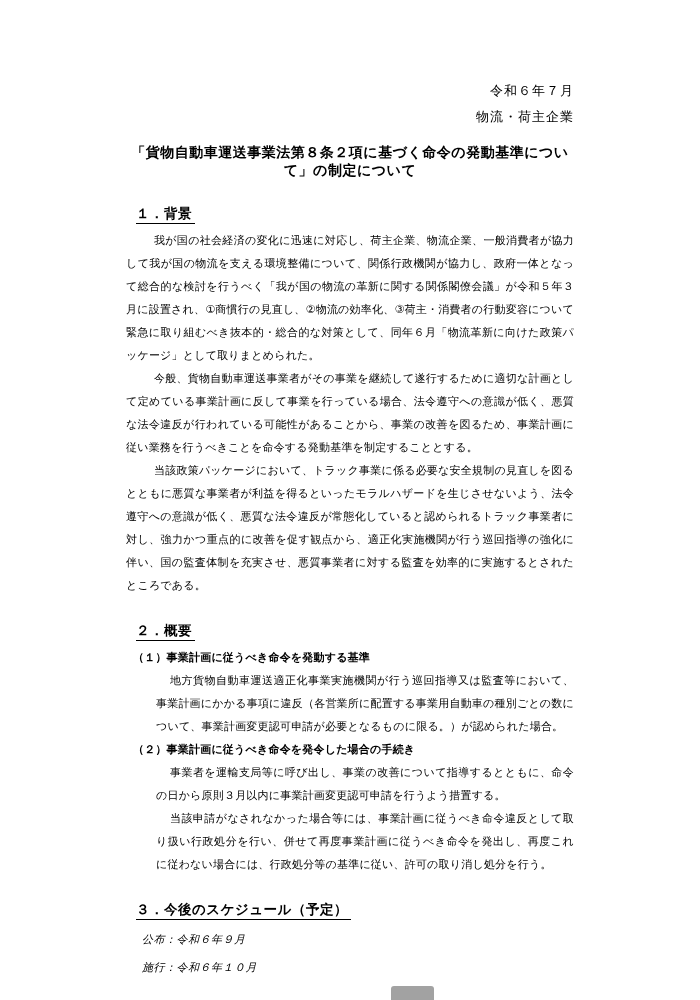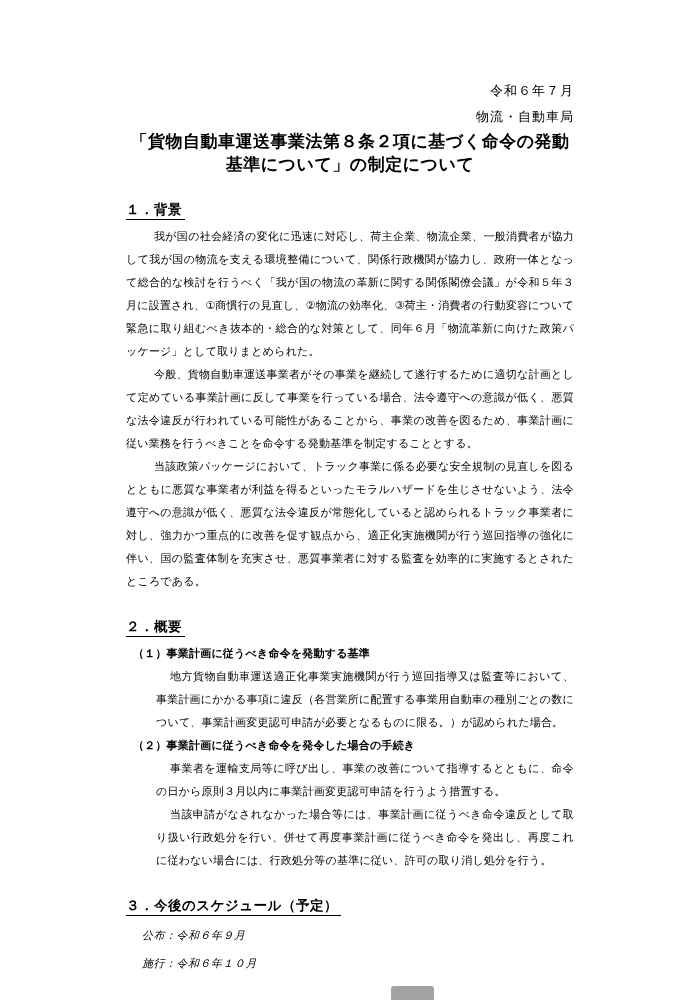--- a/index.html
+++ b/index.html
@@ -19,31 +19,33 @@
   .doc-header {
     text-align: right;
     font-size: 13px;
     line-height: 26px;
     letter-spacing: 1px;
   }
 
   .doc-title {
     text-align: center;
     font-weight: bold;
-    font-size: 17px;
+    font-size: 14px;
+    margin-top: 14px;
     letter-spacing: 0.5px;
   }
 
   .sec-heading {
     font-weight: bold;
     font-size: 13.5px;
     line-height: 18px;
     margin-top: 25px;
     margin-bottom: 6px;
     letter-spacing: 0.5px;
+    margin-left: 10px;
   }
   .sec-heading .u {
     border-bottom: 1.5px solid #000;
     padding-bottom: 2px;
     padding-right: 3px;
   }
 
   p.body {
     font-size: 11px;
     line-height: 23px;
@@ -83,21 +85,21 @@
   }
 </style>
 </head>
 <body>
 
 <div class="page">
   <div class="content">
 
     <header class="doc-header">
       <div>令和６年７月</div>
-      <div>物流・自動車局</div>
+      <div>物流・荷主企業</div>
     </header>
 
     <div class="doc-title">「貨物自動車運送事業法第８条２項に基づく命令の発動基準について」の制定について</div>
 
     <section>
       <div class="sec-heading">
         <span class="u">１．背景</span>
       </div>
       <p class="body indent">我が国の社会経済の変化に迅速に対応し、荷主企業、物流企業、一般消費者が協力して我が国の物流を支える環境整備について、関係行政機関が協力し、政府一体となって総合的な検討を行うべく「我が国の物流の革新に関する関係閣僚会議」が令和５年３月に設置され、①商慣行の見直し、②物流の効率化、③荷主・消費者の行動変容について緊急に取り組むべき抜本的・総合的な対策として、同年６月「物流革新に向けた政策パッケージ」として取りまとめられた。</p>
       <p class="body indent">今般、貨物自動車運送事業者がその事業を継続して遂行するために適切な計画として定めている事業計画に反して事業を行っている場合、法令遵守への意識が低く、悪質な法令違反が行われている可能性があることから、事業の改善を図るため、事業計画に従い業務を行うべきことを命令する発動基準を制定することとする。</p>

